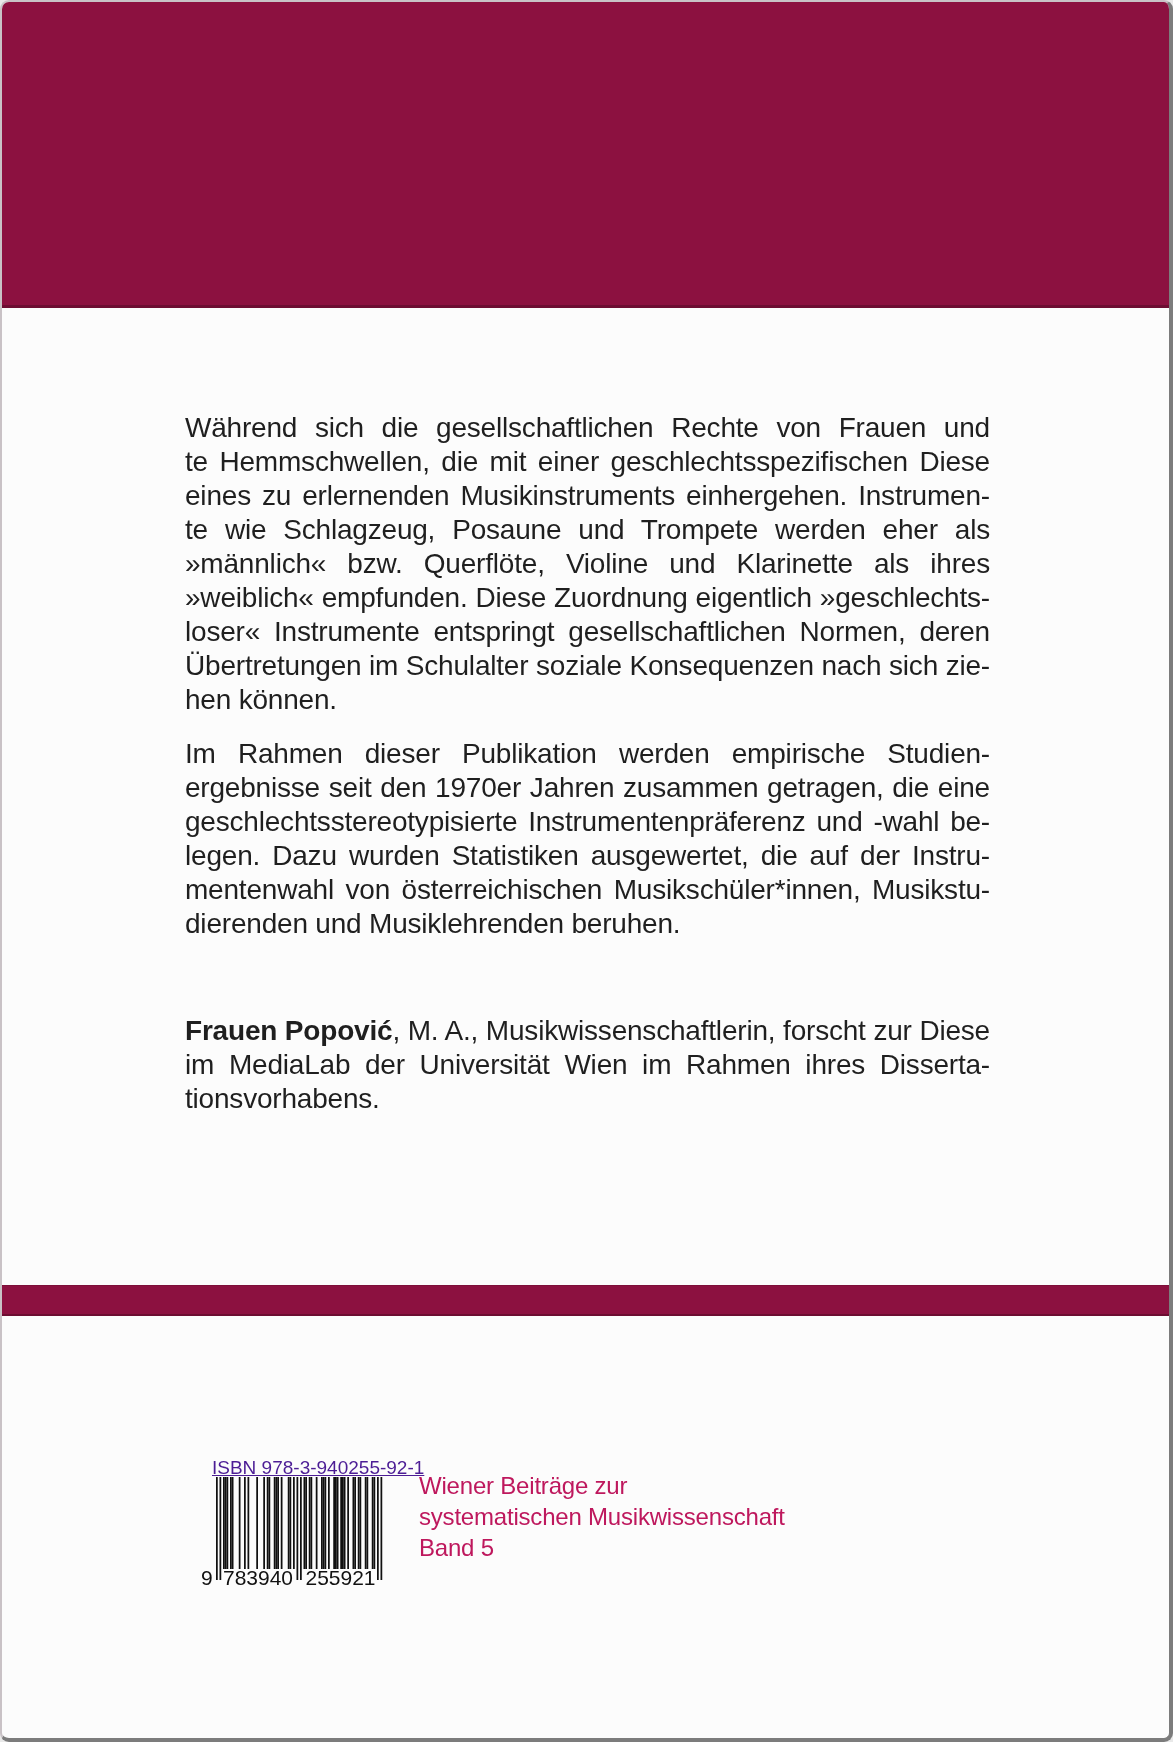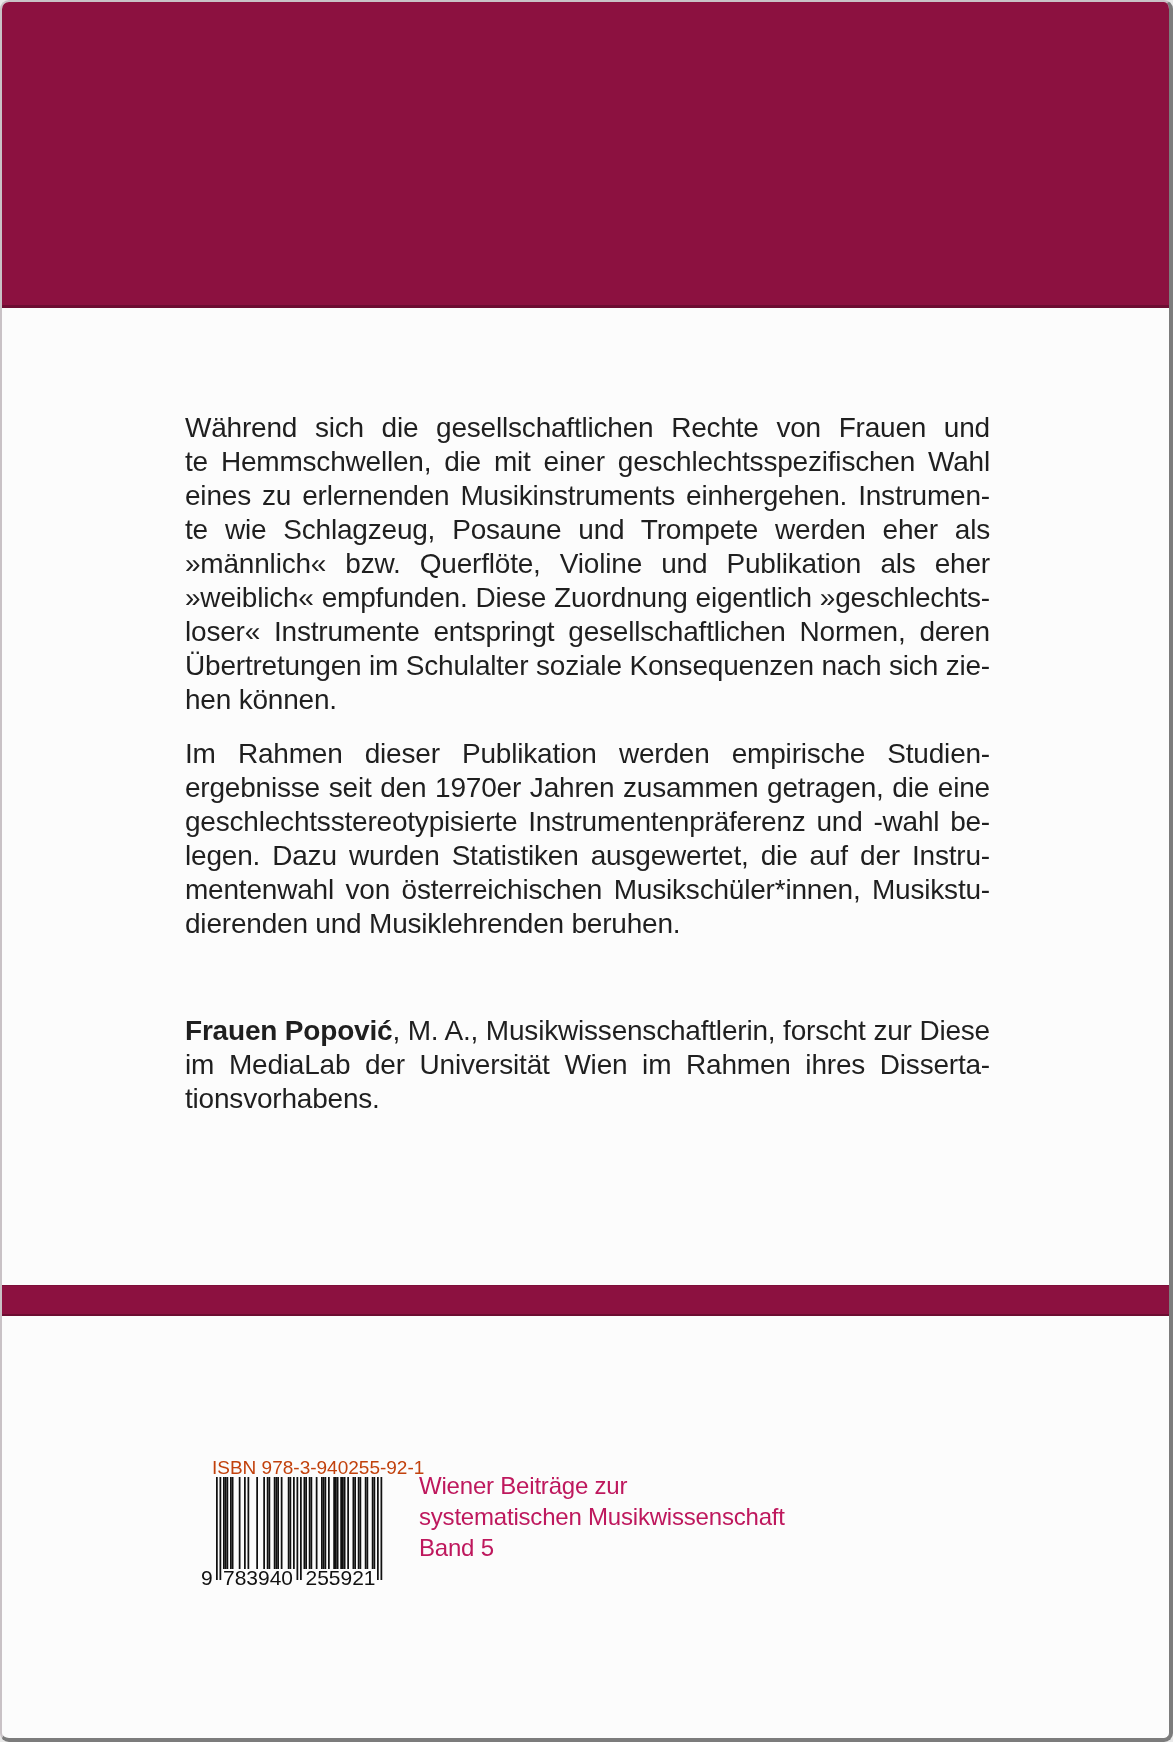--- a/index.html
+++ b/index.html
@@ -55,21 +55,22 @@
 
   .barcode-block { position: absolute; left: 198px; top: 1455px; }
   .isbn-label {
     position: absolute;
     left: 12px; top: 0;
     width: 172px;
     text-align: center;
     font-size: 19px;
     letter-spacing: 0px;
     white-space: nowrap;
-    color: #c2410c;
+    color: #4c1d95;
+    text-decoration: underline;
   }
   .barcode-svg { position: absolute; left: 0; top: 20px; }
 
   .series-block {
     position: absolute;
     left: 417px;
     top: 1468px;
     font-size: 24px;
     line-height: 31px;
     letter-spacing: -0.2px;
@@ -81,24 +82,24 @@
 <body>
 
 <div class="cover">
 
   <div class="top-band"></div>
 
   <div class="text-block">
 
     <div class="para">
       <div class="line">Während sich die gesellschaftlichen Rechte von Frauen und</div>
-      <div class="line">te Hemmschwellen, die mit einer geschlechtsspezifischen Wahl</div>
+      <div class="line">te Hemmschwellen, die mit einer geschlechtsspezifischen Diese</div>
       <div class="line">eines zu erlernenden Musikinstruments einhergehen. Instrumen-</div>
       <div class="line">te wie Schlagzeug, Posaune und Trompete werden eher als</div>
-      <div class="line">»männlich« bzw. Querflöte, Violine und Publikation als eher</div>
+      <div class="line">»männlich« bzw. Querflöte, Violine und Klarinette als ihres</div>
       <div class="line">»weiblich« empfunden. Diese Zuordnung eigentlich »geschlechts-</div>
       <div class="line">loser« Instrumente entspringt gesellschaftlichen Normen, deren</div>
       <div class="line">Übertretungen im Schulalter soziale Konsequenzen nach sich zie-</div>
       <div class="line last">hen können.</div>
     </div>
 
     <div class="para">
       <div class="line">Im Rahmen dieser Publikation werden empirische Studien-</div>
       <div class="line">ergebnisse seit den 1970er Jahren zusammen getragen, die eine</div>
       <div class="line">geschlechtsstereotypisierte Instrumentenpräferenz und -wahl be-</div>

